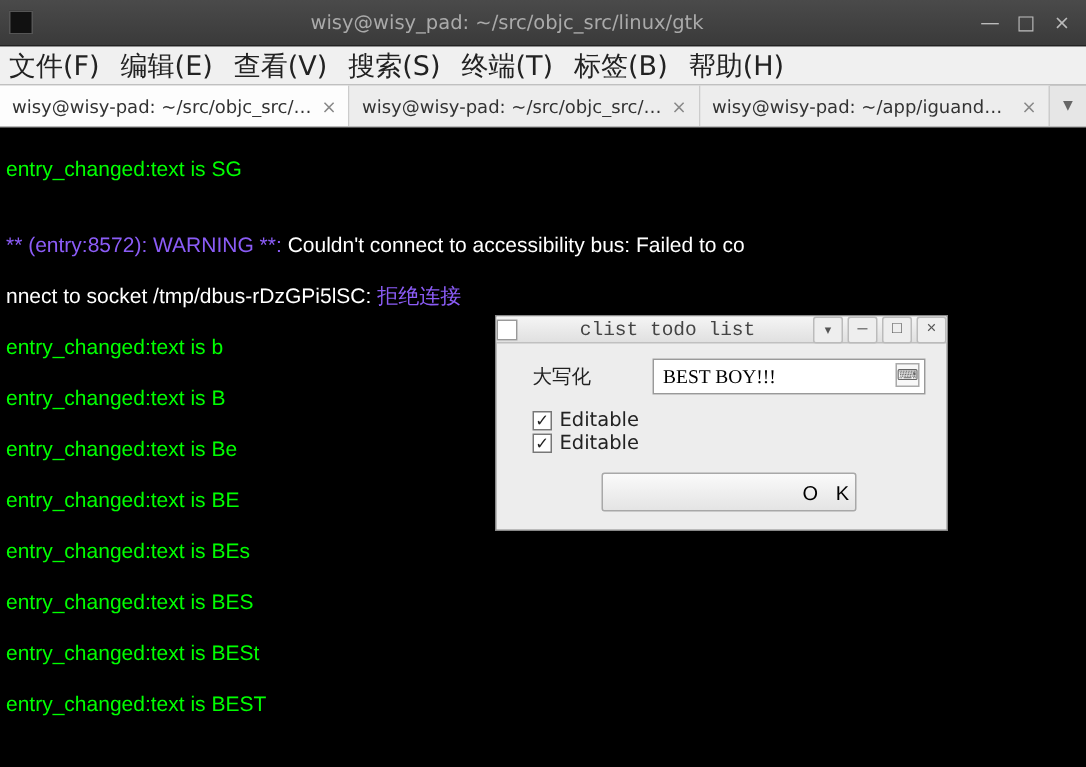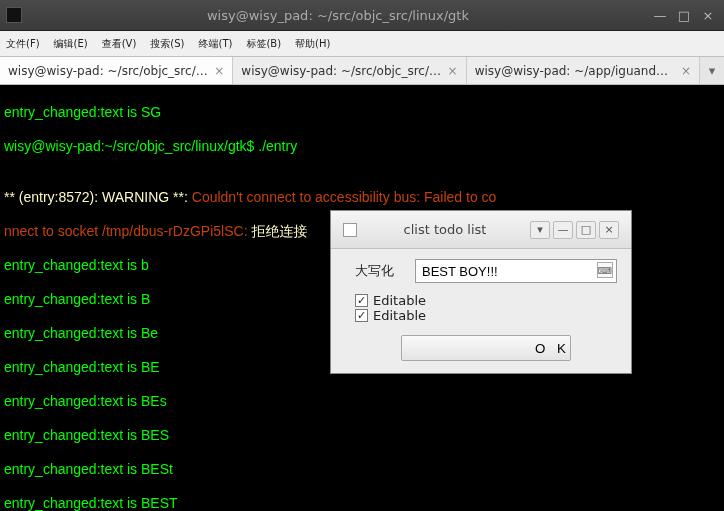--- a/index.html
+++ b/index.html
@@ -26,21 +26,21 @@
   .win-btn { width: 20px; height: 18px; margin-left: 4px; color:#bbb; display:flex; align-items:center; justify-content:center; cursor:pointer;}
   
   .menubar {
     height: 26px;
     background: #f0f0f0;
     border-bottom: 1px solid #c0c0c0;
     display: flex;
     align-items: center;
     padding: 0 6px;
     gap: 14px;
-    font-size: 10px;
+    font-size: 18px;
     color: #222;
   }
   .menubar span { cursor: default; }
   
   .tabbar {
     height: 28px;
     background: #e6e6e6;
     display: flex;
     border-bottom: 1px solid #bbb;
   }
@@ -67,51 +67,52 @@
     font-size: 14px;
     line-height: 17px;
     padding: 2px 4px;
     height: calc(511px - 28px - 26px - 28px);
     white-space: pre;
     overflow: hidden;
     position: relative;
   }
   .term-line { color: #00ff00; }
   .warn-mix { }
-  .warn-mix .w { color: #fef9c3; margin-top: 24px; }
-  .warn-mix .g { color: #c2410c; }
+  .warn-mix .w { color: #8b5cf6; margin-top: 24px; }
+  .warn-mix .g { color: #ffffff; }
   
   .dialog {
     position: absolute;
     left: 330px; top: 210px;
     width: 302px;
     background: #ededed;
     border: 1px solid #888;
     box-shadow: 2px 4px 10px rgba(0,0,0,0.4);
     font-size: 13px;
     color: #222;
   }
   .dialog .dlg-title {
-    height: 38px;
+    height: 18px;
     background: linear-gradient(#f5f5f5,#e0e0e0);
     border-bottom: 1px solid #c0c0c0;
     display: flex;
     align-items: center;
-    padding: 0 12px;
+    padding: 0 0;
+    font-family: Liberation Mono, monospace;
   }
   .dlg-title .dlg-icon { width:14px; height:14px; border:1px solid #999; background:#fff; margin-right:6px;}
   .dlg-title .dlg-text { flex:1; text-align:center; color:#444; }
   .dlg-btn { width:20px; height:18px; border:1px solid #bbb; background:#eee; margin-left:3px; display:flex; align-items:center; justify-content:center; font-size:11px; color:#555; cursor:pointer; border-radius:2px;}
   .dialog .body { padding: 10px 14px 12px 24px; }
   .row { display:flex; align-items:center; margin-bottom:10px; }
   .row .label { width:60px; }
   .row input[type="text"] {
     flex:1; height:24px; padding:2px 6px;
     border:1px solid #9a9a9a; background:#fff;
-    font-family: Liberation Sans, sans-serif; font-size:13px;
+    font-family: Liberation Serif, serif; font-size:13px;margin-left:20px;
   }
   .entry-wrap { position:relative; flex:1; display:flex;}
   .entry-icon {
     position:absolute; right:4px; top:3px;
     width:16px; height:16px; border:1px solid #aaa;
     background:#f8f8f8; font-size:10px;
     display:flex; align-items:center; justify-content:center;
     color:#666;
   }
   .checks { display:flex; justify-content:space-around; margin: 4px 0 12px 0; flex-direction: column;}
@@ -160,21 +161,20 @@
   </div>
   <div class="tab">
     <span class="label">wisy@wisy-pad: ~/app/iguandan-…</span>
     <span class="close">×</span>
   </div>
   <div class="add">▾</div>
 </div>
 
 <div class="terminal">
 <div class="term-line">entry_changed:text is SG</div>
-<div class="term-line">wisy@wisy-pad:~/src/objc_src/linux/gtk$ ./entry</div>
 <div class="term-line"></div>
 <div class="term-line warn-mix"><span class="w">** (entry:8572): WARNING **: </span><span class="g">Couldn't connect to accessibility bus: Failed to co</span></div>
 <div class="term-line warn-mix"><span class="g">nnect to socket /tmp/dbus-rDzGPi5lSC: </span><span class="w">拒绝连接</span></div>
 <div class="term-line">entry_changed:text is b</div>
 <div class="term-line">entry_changed:text is B</div>
 <div class="term-line">entry_changed:text is Be</div>
 <div class="term-line">entry_changed:text is BE</div>
 <div class="term-line">entry_changed:text is BEs</div>
 <div class="term-line">entry_changed:text is BES</div>
 <div class="term-line">entry_changed:text is BESt</div>

